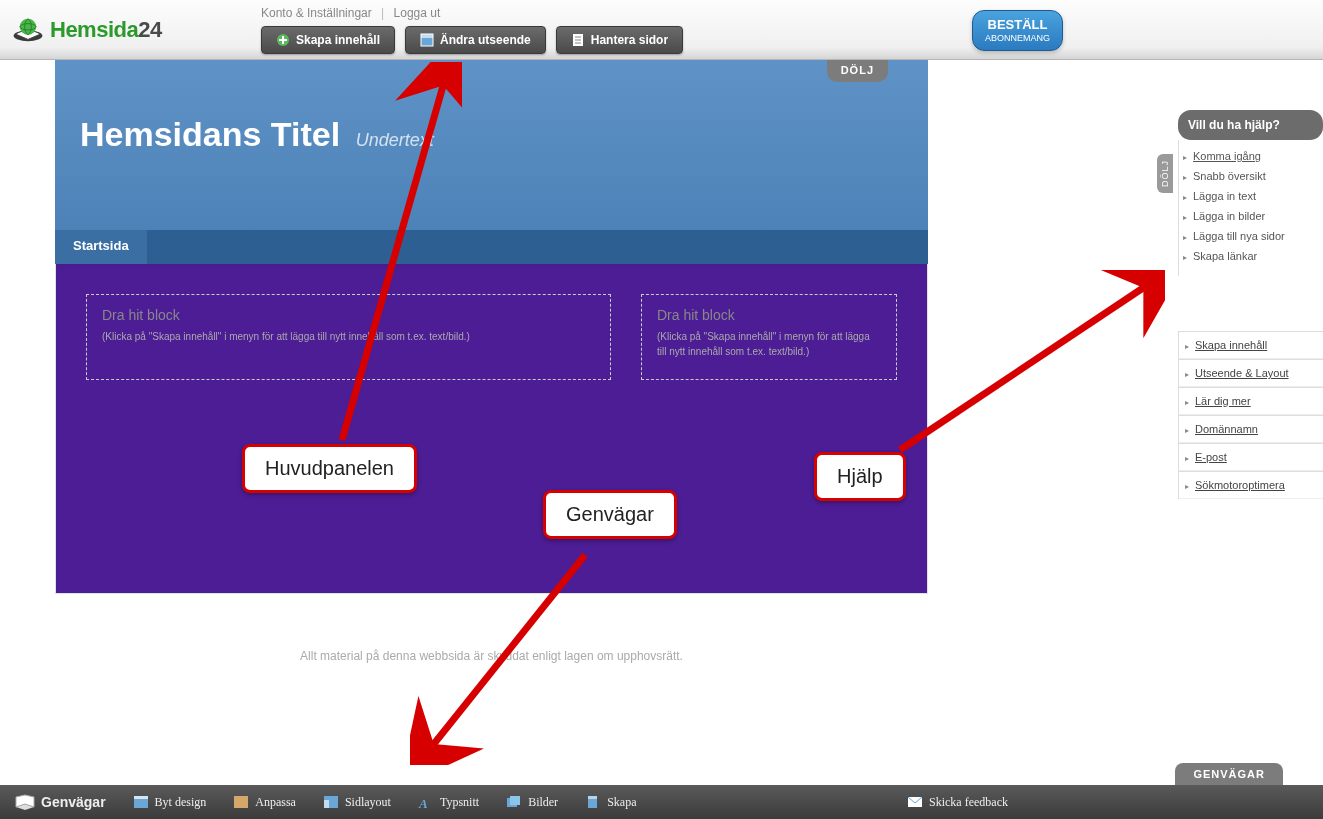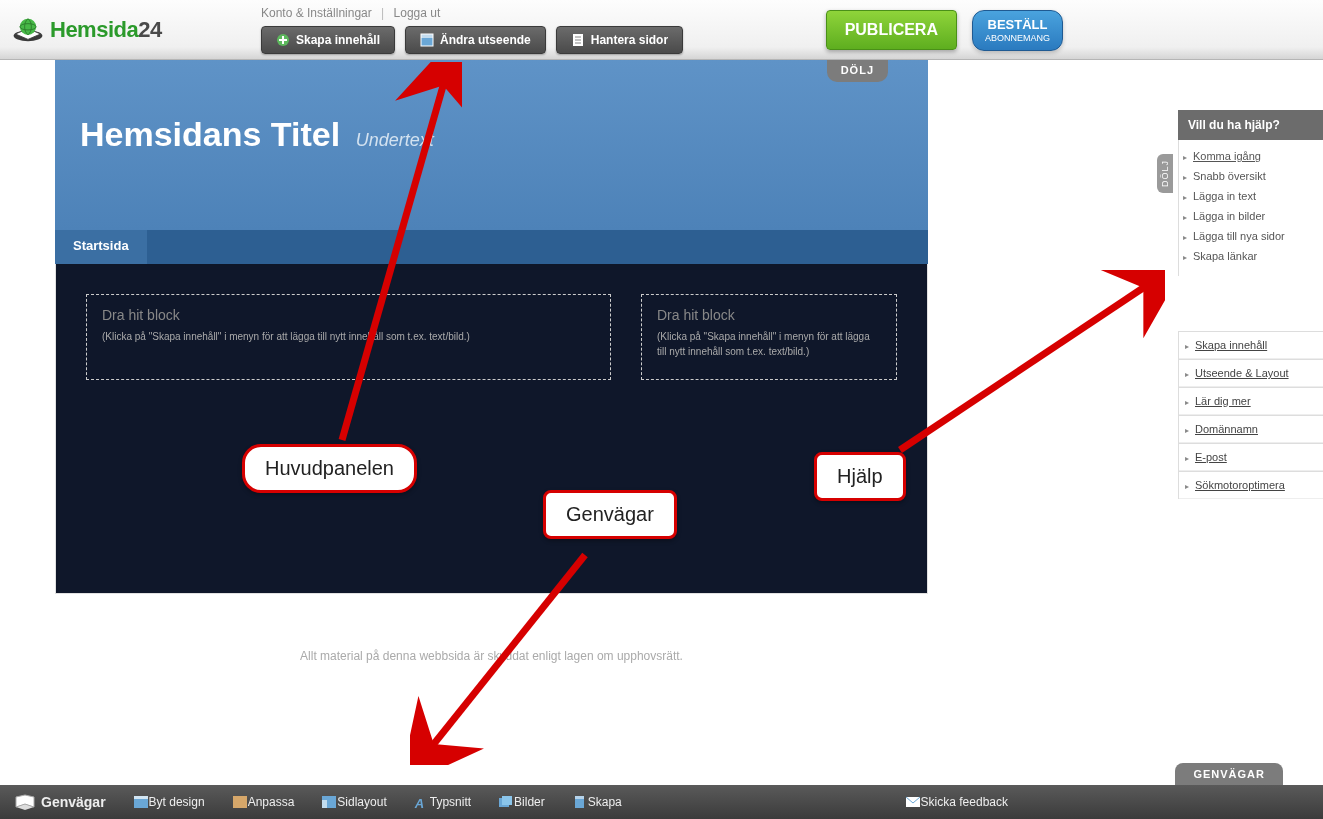--- a/index.html
+++ b/index.html
@@ -27,52 +27,52 @@
 
   
   .canvas-wrap { position:absolute; left:55px; top:60px; width:873px; }
   .site-header { background: linear-gradient(to bottom,#5f93c7,#4d82b8); height:170px; position:relative; padding:55px 0 0 25px; }
   .dolj-tab { position:absolute; right:40px; top:0; background:#7c7c7c; color:#fff; font-size:11px; font-weight:bold; padding:4px 14px 6px; border-radius:0 0 10px 10px; letter-spacing:1px; }
   .site-title { color:#fff; font-size:34px; font-weight:bold; display:inline;margin-top:28px; }
   .site-sub { color:#d3e2f0; font-style:italic; font-size:18px; margin-left:12px; }
   .site-nav { background:#2d5f92; height:34px; display:flex; }
   .nav-item { background:#3b6fa3; color:#fff; padding:8px 18px; font-size:13px; border-right:1px solid #2d5f92;font-weight:bold; }
 
-  .content-area { background:#0f172a; border:1px solid #e1e1e1; border-top:none; min-height:330px; padding:30px; position:relative; box-shadow: inset 0 4px 6px -4px rgba(0,0,0,0.1); }
+  .content-area { background:#4c1d95; border:1px solid #e1e1e1; border-top:none; min-height:330px; padding:30px; position:relative; box-shadow: inset 0 4px 6px -4px rgba(0,0,0,0.1); }
   .dropzones { display:flex; gap:30px; }
   .drop { flex:1; border:1px dashed #ccc; padding:12px 15px 20px; }
   .drop.left { flex:2.2; }
   .drop-title { color:#888; font-size:14px; margin-bottom:6px; }
   .drop-hint { color:#aaa; font-size:10px; line-height:1.5; }
 
   .footer-text { text-align:center; color:#aaa; font-size:12px; margin-top:55px; }
 
   
   .anno { position:absolute; background:#fff; border:3px solid #d60000; border-radius:8px; padding:10px 20px; font-size:20px; color:#222; box-shadow:0 2px 4px rgba(0,0,0,0.3); z-index:50; }
   .arrow { position:absolute; z-index:40; }
 
   
   .help-panel { position:absolute; right:0; top:110px; width:145px; }
-  .help-header { background:#6c6c6c; color:#fff; font-weight:bold; font-size:12px; padding:8px 10px; }
+  .help-header { background:#6c6c6c; color:#fff; font-weight:bold; font-size:12px; padding:8px 10px;border-radius:13px; }
   .help-list { background:#fff; border-left:1px solid #ddd; padding:6px 0 10px; }
   .help-list li { list-style:none; padding:4px 10px 4px 14px; font-size:11px; color:#555; position:relative; }
   .help-list li::before { content:'▸'; position:absolute; left:4px; color:#888; font-size:8px; top:7px; }
   .help-list li.u a { text-decoration:underline;text-align:right; }
   .help-list li a { color:#555; text-decoration:none; }
   .help-dolj { position:absolute; left:-21px; top:44px; background:#9a9a9a; color:#fff; font-size:9px; padding:6px 3px; writing-mode:vertical-rl; transform:rotate(180deg); border-radius:0 6px 6px 0; letter-spacing:1px; }
   .help-links2 { margin-top:55px; background:#fff; border-left:1px solid #ddd; }
   .help-links2 li { list-style:none; border-top:1px solid #ddd; border-bottom:1px solid #eee; padding:7px 10px 7px 16px; font-size:11px; position:relative; }
   .help-links2 li::before { content:'▸'; position:absolute; left:6px; color:#888; font-size:8px; top:10px; }
   .help-links2 li a { color:#444; text-decoration:underline; }
 
   
   .shortbar-tab { position:absolute; right:40px; bottom:34px; background:#7c7c7c; color:#fff; font-size:11px; font-weight:bold; padding:5px 18px; border-radius:8px 8px 0 0; letter-spacing:1px; }
   .shortbar { position:absolute; left:0; right:0; bottom:0; height:34px; background:linear-gradient(to bottom,#5a5a5a,#3b3b3b); display:flex; align-items:center; padding:0 15px; gap:28px; color:#eee; font-size:12px; }
   .shortbar .sb-title { font-weight:bold; font-size:14px; display:flex; align-items:center; gap:6px; }
-  .sb-item { display:flex; align-items:center; gap:1px; cursor:pointer; }
+  .sb-item { display:flex; align-items:center; gap:7px; cursor:pointer;font-family:Liberation Serif, serif; }
   .sb-item .sicn { width:14px; height:12px; display:inline-block; }
   .sb-last { margin-left:auto; margin-right:300px; }
 
   .sep { margin:0 6px; color:#bbb; }
 </style>
 </head>
 <body>
 
 <div class="topbar">
   <div class="logo">
@@ -114,21 +114,20 @@
             <rect x="2" y="1" width="10" height="12" fill="#fff"></rect>
             <line x1="4" y1="4" x2="10" y2="4" stroke="#888"></line>
             <line x1="4" y1="7" x2="10" y2="7" stroke="#888"></line>
             <line x1="4" y1="10" x2="10" y2="10" stroke="#888"></line>
           </svg></span>
       <span>Hantera sidor</span>
     </button>
   </div>
 
   <div class="right-buttons">
-    <button class="pub-btn">PUBLICERA</button>
     <button class="order-btn">
       <span class="l1">BESTÄLL</span>
       <span class="l2">ABONNEMANG</span>
     </button>
   </div>
 </div>
 
 <div class="canvas-wrap">
   <div class="site-header">
     <div class="dolj-tab">DÖLJ</div>
@@ -146,21 +145,21 @@
       </div>
       <div class="drop">
         <div class="drop-title">Dra hit block</div>
         <div class="drop-hint">(Klicka på "Skapa innehåll" i menyn för att lägga till nytt innehåll som t.ex. text/bild.)</div>
       </div>
     </div>
   </div>
   <div class="footer-text">Allt material på denna webbsida är skyddat enligt lagen om upphovsrätt.</div>
 </div>
 
-<div class="anno" style="left:242px; top:444px;border-radius:19px;">Huvudpanelen</div>
+<div class="anno" style="left:242px; top:444px;">Huvudpanelen</div>
 <div class="anno" style="left:543px; top:490px;">Genvägar</div>
 <div class="anno" style="left:814px; top:452px;">Hjälp</div>
 
 <svg class="arrow" style="left:332px; top:62px; width:130px; height:380px;">
   <defs>
       <marker id="ah1" markerWidth="12" markerHeight="12" refX="6" refY="6" orient="auto">
         <path d="M0,0 L12,6 L0,12 L4,6 Z" fill="#d60000"></path>
       </marker>
     </defs>
   <line x1="10" y1="378" x2="115" y2="10" stroke="#d60000" stroke-width="7" marker-end="url(#ah1)"></line>

